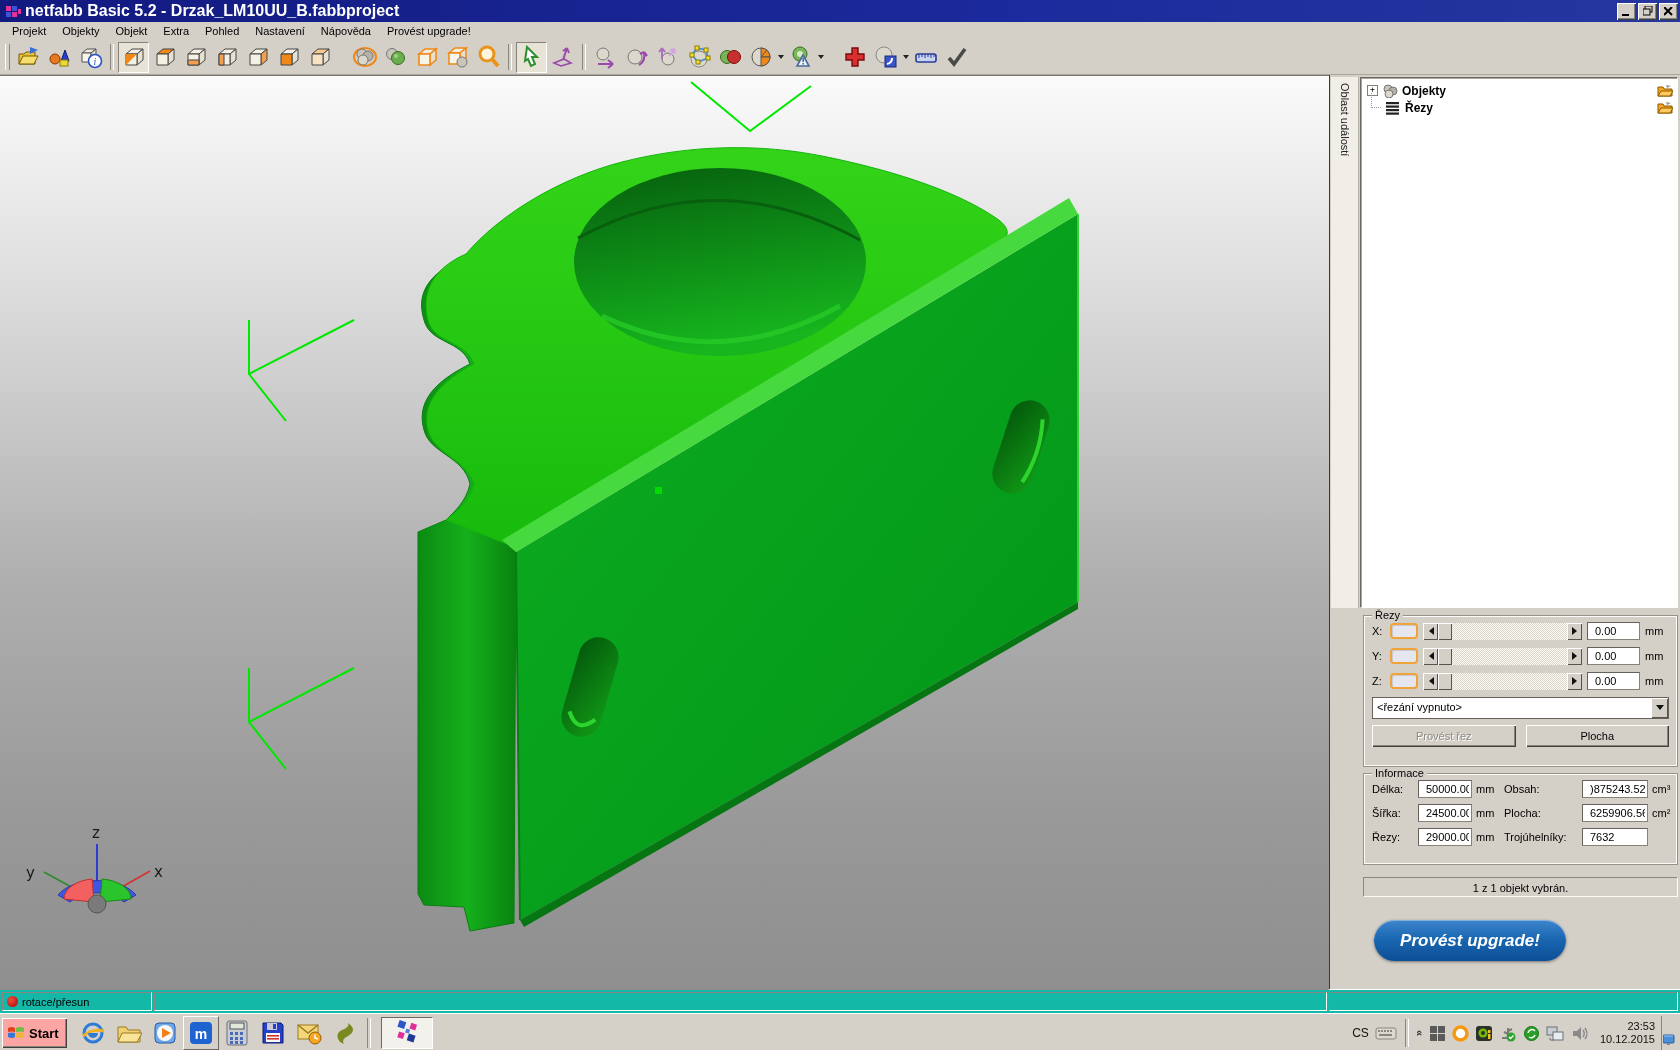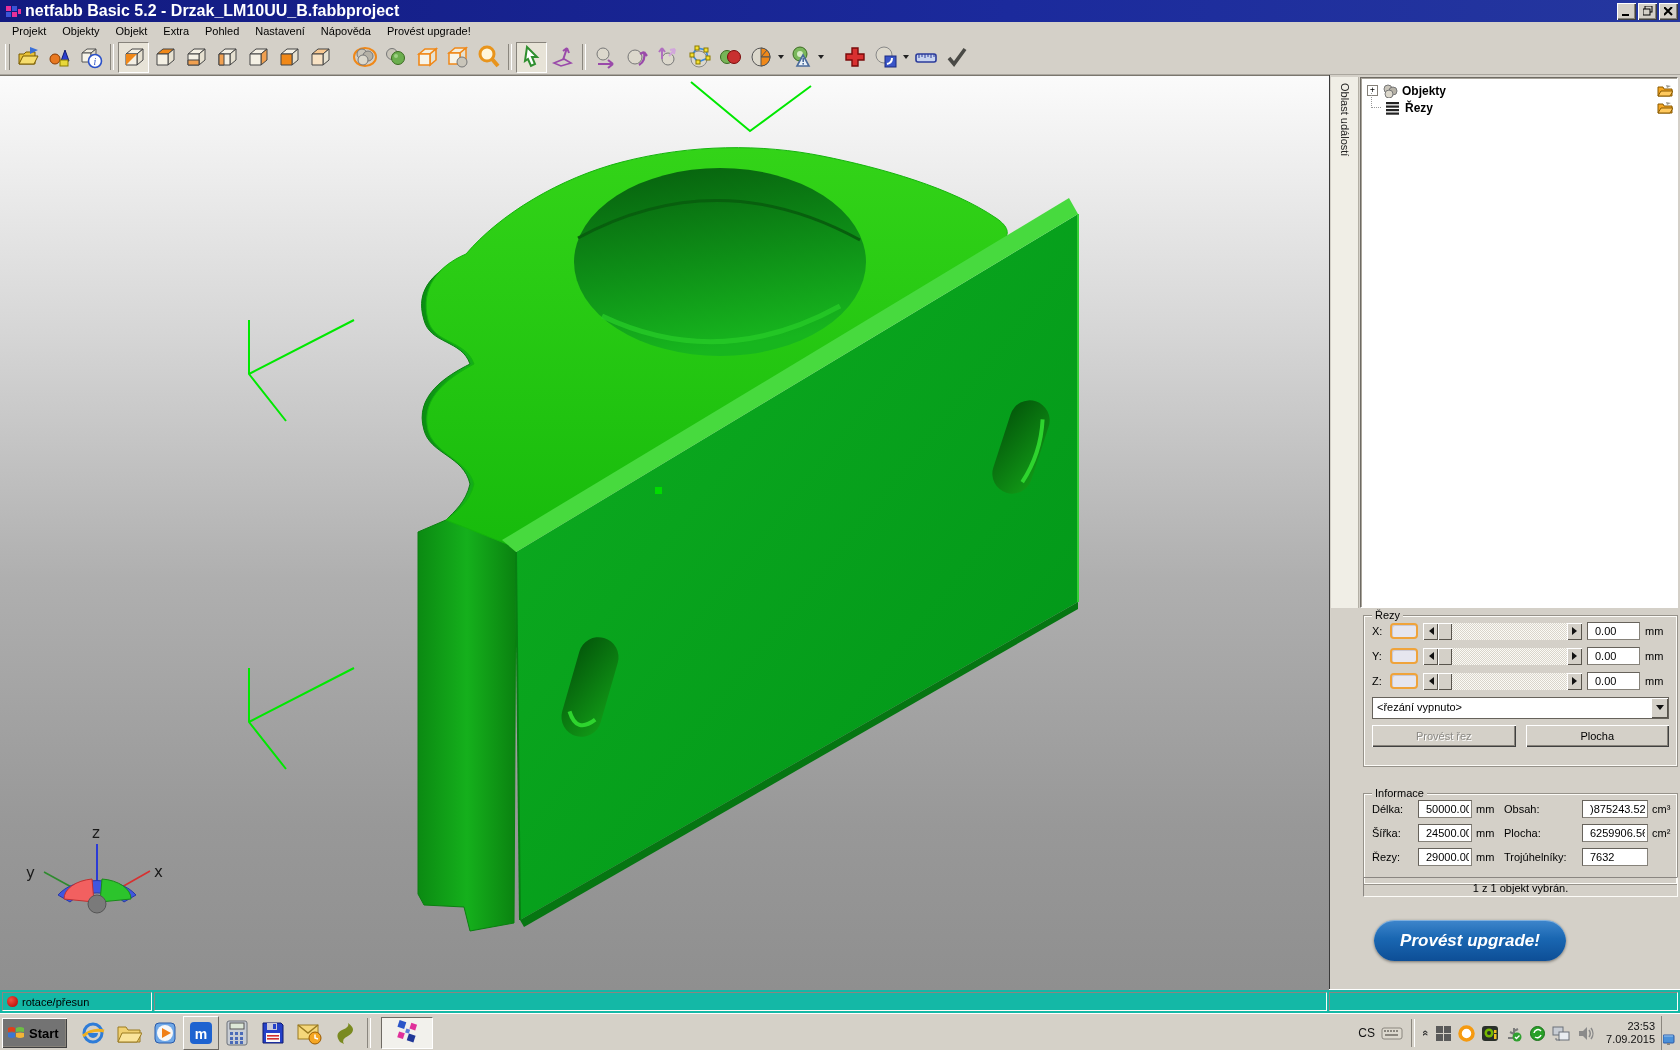--- a/index.html
+++ b/index.html
@@ -36,21 +36,21 @@
   .treepanel{position:absolute;left:30px;top:2px;width:318px;height:531px;background:#fff;
     border:1px solid;border-color:#6e6a63 #fff #fff #6e6a63;box-shadow:inset 1px 1px 0 #a9a59b;padding-top:4px;box-sizing:border-box;}
   .trow{display:flex;align-items:center;height:17px;padding:0 4px 0 6px;font-size:12px;font-weight:bold;gap:4px;}
   .expander{width:9px;height:9px;border:1px solid #848078;background:#fff;font:8px "DejaVu Sans Mono",monospace;line-height:8px;text-align:center;}
   .tline{width:9px;height:14px;border-left:1px dotted #999;border-bottom:1px dotted #999;margin:-8px 0 6px 4px;}
   .trow .flabel{flex:1;}
   
   .group{position:absolute;left:33px;width:315px;border:1px solid #96928a;box-shadow:inset 0 0 0 1px #fdfcf8;box-sizing:border-box;}
   .gtitle{position:absolute;top:-7px;left:8px;background:#D4D0C8;font-size:11px;padding:0 3px;line-height:12px;}
   .cuts{top:540px;height:152px;}
-  .info{top:718px;height:92px;}
+  .info{top:698px;height:92px;}
   .cutrow{display:flex;align-items:center;gap:5px;height:20px;margin:5px 8px 0 8px;font-size:11px;}
   .axl{width:13px;}
   .toggle{width:24px;height:12px;border:2px solid #EFA33B;border-radius:4px;background:#E6E6EF;box-shadow:inset 1px 1px 0 #c9c9d6;}
   .hscroll{flex:1;display:flex;height:17px;}
   .sbb{width:15px;height:17px;background:#D4D0C8;box-shadow:inset 1px 1px 0 #fff,inset -1px -1px 0 #58544c;display:flex;align-items:center;justify-content:center;}
   .thumb{width:14px;height:17px;background:#D4D0C8;box-shadow:inset 1px 1px 0 #fff,inset -1px -1px 0 #58544c;}
   .track{flex:1;background-color:#fbfaf5;
     background-image:linear-gradient(45deg,#d9d5cb 25%,transparent 25%,transparent 75%,#d9d5cb 75%),
                      linear-gradient(45deg,#d9d5cb 25%,transparent 25%,transparent 75%,#d9d5cb 75%);
     background-size:2px 2px;background-position:0 0,1px 1px;}
@@ -78,21 +78,21 @@
     background:linear-gradient(#3E86CC 0%,#1A67B2 45%,#0D4E96 100%);
     color:#fff;font:italic bold 17px "Liberation Sans",sans-serif;
     box-shadow:0 1px 3px rgba(0,0,0,.45),inset 0 1px 0 rgba(255,255,255,.35);}
   
   .statusbar{height:24px;background:#14b8a6;display:flex;align-items:stretch;padding:2px 2px;box-sizing:border-box;gap:2px;border-top:1px solid #fff;}
   .sbcell{border:1px solid;border-color:#8a8681 #fdfcf8 #fdfcf8 #8a8681;display:flex;align-items:center;font-size:11px;padding:0 4px;gap:4px;box-sizing:border-box;}
   .c1{width:150px;}.c2{width:596px;}.c3{flex:1;}.c4{width:349px;}
   .reddot{width:11px;height:11px;border-radius:50%;background:radial-gradient(circle at 4px 4px,#F05040,#B00000);}
   
   .taskbar{height:38px;background:#D5D1C8;border-top:1px solid #fff;display:flex;align-items:center;padding:0 2px;position:relative;}
-  .start{height:30px;display:flex;align-items:center;gap:4px;padding:0 8px 0 5px;background:#737373;border:none;
+  .start{height:30px;display:flex;align-items:center;gap:4px;padding:0 8px 0 5px;background:#fca5a5;border:none;
     box-shadow:inset 1px 1px 0 #fff,inset -1px -1px 0 #404040,inset -2px -2px 0 #87837b;
     font:bold 13px "Liberation Sans",sans-serif;margin-right:8px;}
   .qi{width:34px;height:32px;display:flex;align-items:center;justify-content:center;background:transparent;border:1px solid transparent;}
   .qi.raised{border:1px solid;border-color:#fff #6e6a63 #6e6a63 #fff;}
   .appbtn{width:52px;height:32px;display:flex;align-items:center;justify-content:center;background:#F2F1EC;
     border:1px solid;border-color:#6e6a63 #fff #fff #6e6a63;margin-left:6px;}
   .tbsep{width:2px;height:30px;border-left:1px solid #8a867e;border-right:1px solid #fff;margin:0 4px;}
   .tray{position:absolute;right:0;top:0;height:38px;display:flex;align-items:center;gap:6px;padding-right:3px;}
   .lang{font-size:12px;color:#111;}
   .traysep{width:2px;height:28px;border-left:1px solid #8a867e;border-right:1px solid #fff;margin:0 2px;}
@@ -715,21 +715,21 @@
           <rect x="1" y="2" width="10" height="8" fill="#C8CDD4" stroke="#6a7078"></rect>
           <rect x="7" y="7" width="10" height="8" fill="#E8ECF0" stroke="#6a7078"></rect>
           <path d="M4,13 L4,15 L8,15" stroke="#6a7078" fill="none"></path>
         </svg>
       <svg width="19" height="17">
           <path d="M2,6 L6,6 L10,2 L10,15 L6,11 L2,11 Z" fill="#8a8a8a"></path>
           <path d="M12,5 A6,6 0 0 1 12,12 M14,3 A9,9 0 0 1 14,14" stroke="#8a8a8a" stroke-width="1.5" fill="none"></path>
         </svg>
       <div class="clock">
         <div>23:53</div>
-        <div>7.09.2015</div>
+        <div>10.12.2015</div>
       </div>
       <span class="showdesk">
           <svg width="13" height="12">
             <rect x="0" y="1" width="11" height="8" rx="1" fill="#4A90D8" stroke="#2A5AA8"></rect>
             <path d="M1,2 L10,2" stroke="#9AC4EE"></path>
             <rect x="4" y="9" width="3" height="2" fill="#8a867e"></rect>
           </svg>
         </span>
     </div>
   </div>

